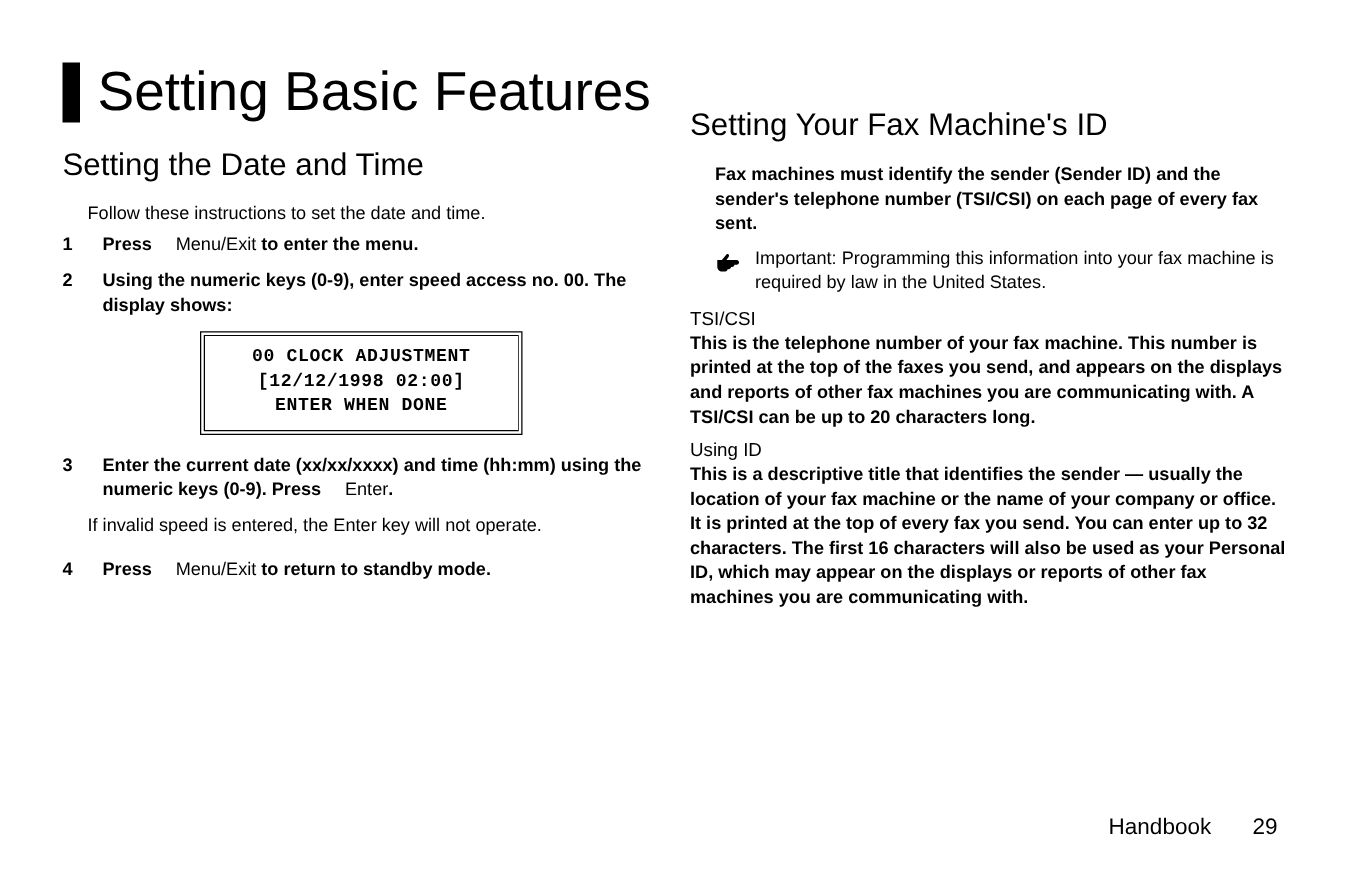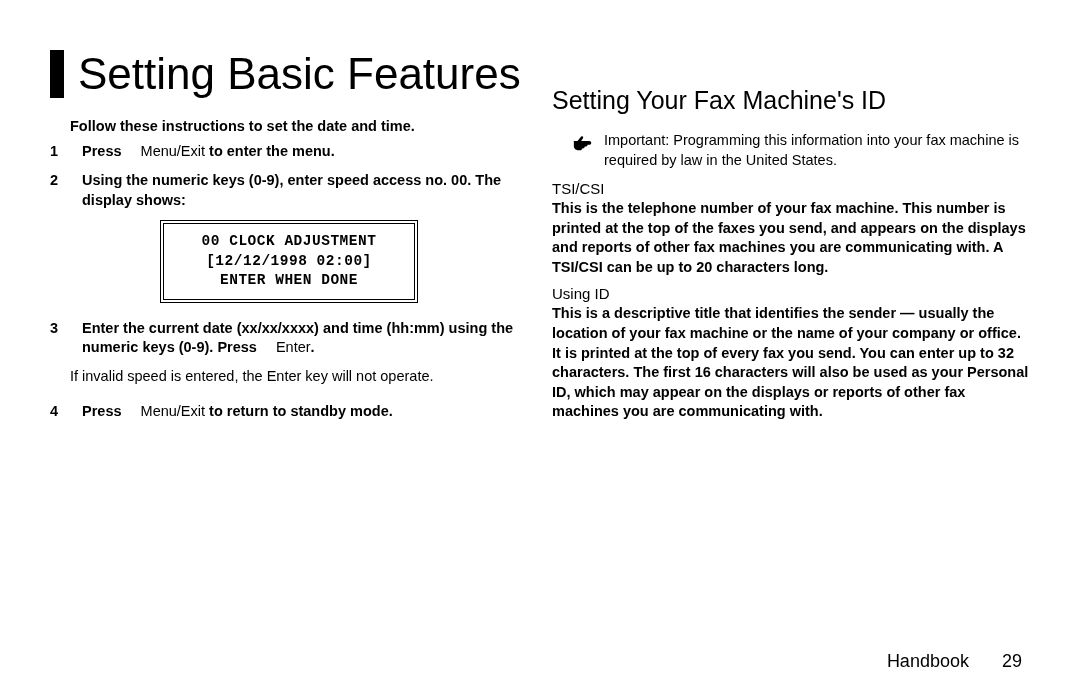--- a/index.html
+++ b/index.html
@@ -41,21 +41,21 @@
     font-weight: 400;
     margin: 0;
   }
   h2.section {
     font-size: 25px;
     font-weight: 400;
     margin: 8px 0 16px 0;
   }
   .instr {
     font-size: 14.5px;
-    font-weight: 700;
+    font-weight: 400;
     margin: 0 0 8px 20px;
   }
   ol.steps {
     list-style: none;
     padding: 0;
     margin: 0 0 10px 0;
     counter-reset: step;
   }
   ol.steps > li {
     position: relative;
@@ -130,20 +130,21 @@
 
 <div class="page">
 
   <div class="col">
 
     <div class="heading-wrap">
       <div class="heading-bar"></div>
       <h1 class="main">Setting Basic Features</h1>
     </div>
 
+    <h2 class="section">Setting the Date and Time</h2>
 
     <p class="instr">Follow these instructions to set the date and time.</p>
 
     <ol class="steps">
       <li>
         <span class="num">1</span>
         <span>Press </span><span class="nb">Menu/Exit</span><span> to enter the menu.</span>
       </li>
       <li>
         <span class="num">2</span>
@@ -172,20 +173,21 @@
         <span>Press </span><span class="nb">Menu/Exit</span><span> to return to standby mode.</span>
       </li>
     </ol>
 
   </div>
 
   <div class="col" style="padding-top:28px;">
 
     <h2 class="section">Setting Your Fax Machine's ID</h2>
 
+    <p class="rule-para">Fax machines must identify the sender (Sender ID) and the sender's telephone number (TSI/CSI) on each page of every fax sent.</p>
 
     <div class="imp-row">
       <span class="imp-icon">
         <svg width="22" height="22" viewBox="0 0 24 24">
             <path fill="#000" d="M2 11h4l4-5c1-1 3 0 2 2l-2 3h9c1 0 2 1 2 2s-1 2-2 2h-2c0 1-1 2-2 2h-1c0 1-1 2-2 2h-1c0 1-1 2-2 2H6c-2 0-4-2-4-4v-4z"></path>
           </svg>
       </span>
       <span>Important: Programming this information into your fax machine is required by law in the United States.</span>
     </div>
 

